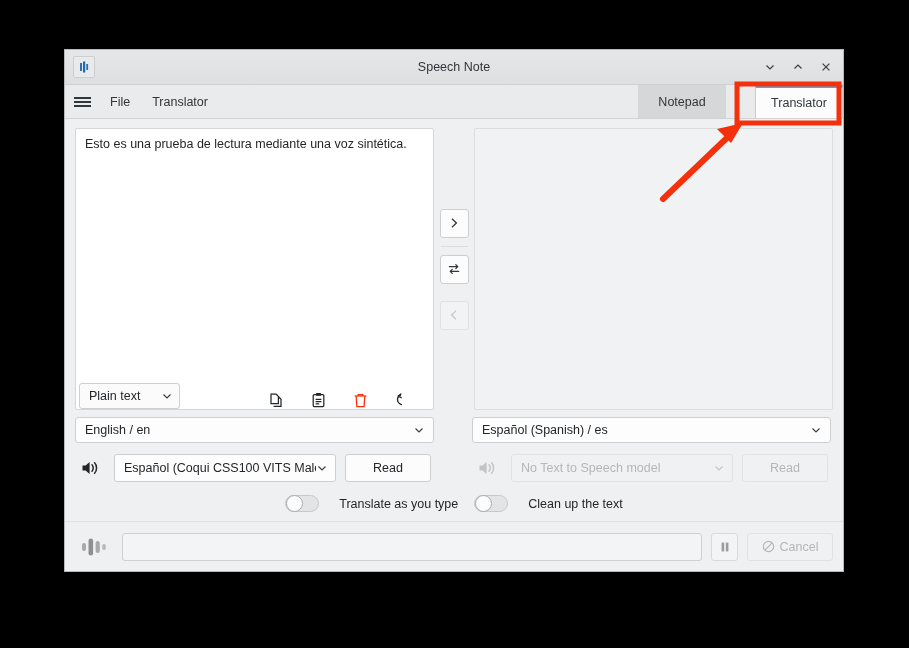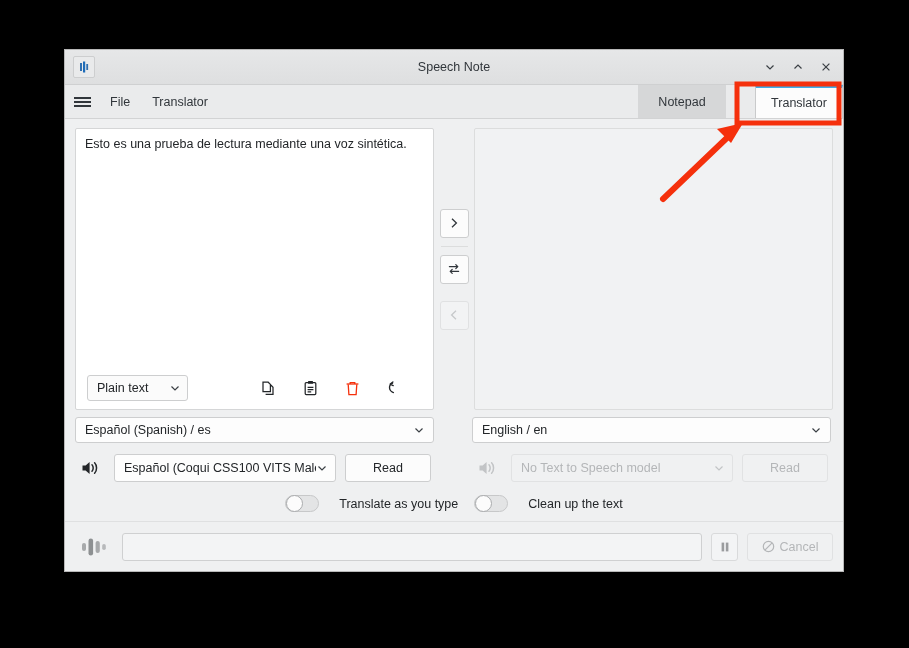--- a/index.html
+++ b/index.html
@@ -144,22 +144,22 @@
     font-size: 12.5px;
     line-height: 15px;
     color: #232629;
     white-space: pre-wrap;
     overflow: hidden;
     outline: none;
   }
   .editor-toolbar {
     height: 42px;
     display: flex;
-    align-items: center;
-    padding: 0 11px;
+    align-items: flex-end;
+    padding: 0 3px;
     gap: 16px;
   }
   .mini-combo {
     width: 101px;
     height: 26px;
     background: #fbfbfb;
     border: 1px solid #cdcecf;
     border-radius: 3px;
     display: flex;
     align-items: center;
@@ -463,27 +463,27 @@
               <path d="M9 2.8 L4.6 7 L9 11.2" stroke="#c6c8ca" stroke-width="1.3" fill="none"></path>
             </svg>
         </div>
       </div>
 
       <div class="target-pane"></div>
     </div>
 
     <div class="langrow">
       <div class="combo">
-        <span class="lbl">Español (Spanish) / es</span>
+        <span class="lbl">English / en</span>
         <svg width="12" height="12" viewBox="0 0 12 12">
             <path d="M2.5 4.5 L6 8 L9.5 4.5" stroke="#3b4045" stroke-width="1.2" fill="none"></path>
           </svg>
       </div>
       <div class="combo">
-        <span class="lbl">English / en</span>
+        <span class="lbl">Español (Spanish) / es</span>
         <svg width="12" height="12" viewBox="0 0 12 12">
             <path d="M2.5 4.5 L6 8 L9.5 4.5" stroke="#3b4045" stroke-width="1.2" fill="none"></path>
           </svg>
       </div>
     </div>
 
     <div class="ttsrow">
       <div class="tts-group">
         <div class="spk">
           <svg width="20" height="18" viewBox="0 0 20 18">

